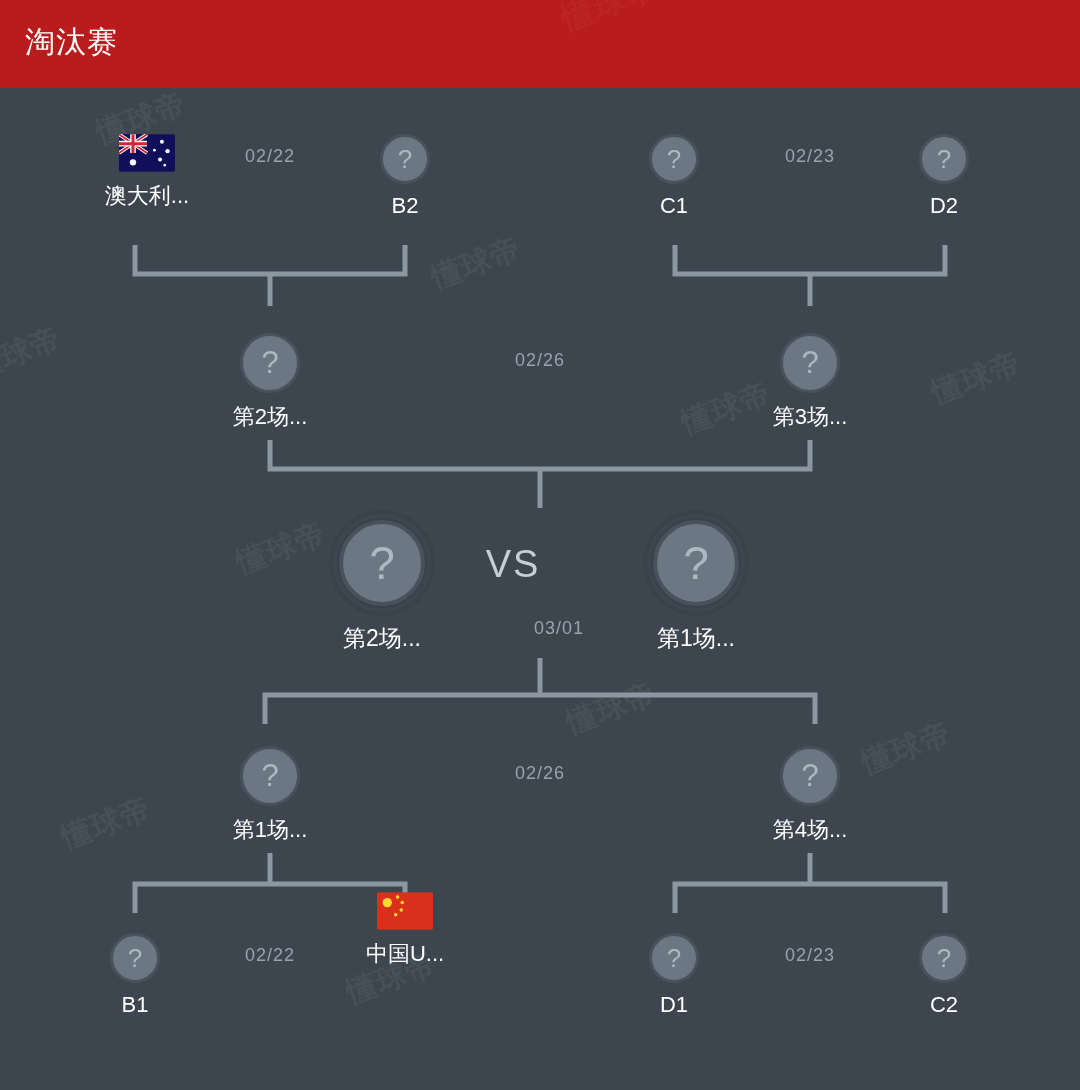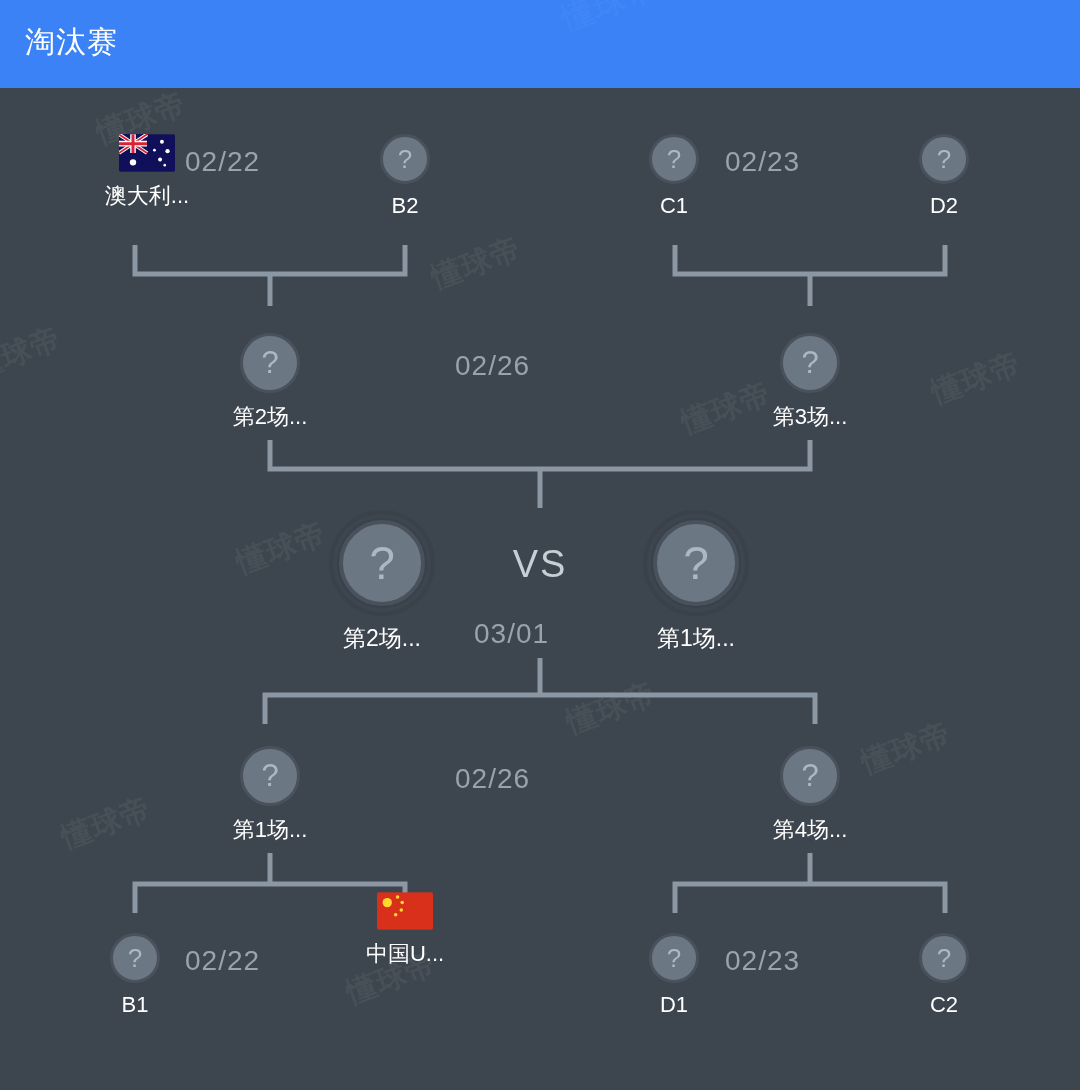--- a/index.html
+++ b/index.html
@@ -7,21 +7,21 @@
   body{
     width:1080px; height:1090px;
     font-family:"Liberation Sans","DejaVu Sans",sans-serif;
     overflow:hidden; position:relative;
     -webkit-font-smoothing:antialiased;
   }
 
   
   #header{
     position:absolute; left:0; top:0; width:1080px; height:88px;
-    background:#3b82f6;
+    background:#b91c1c;
   }
   #header-title{
     position:absolute; left:25px; top:22px;
     font-size:30px; color:#ffffff; letter-spacing:1px;
   }
   #header .wm{ position:absolute; }
 
   
   #stage{
     position:absolute; left:0; top:88px; width:1080px; height:1002px;
@@ -68,22 +68,22 @@
   }
   .flag svg{ display:block; width:100%; height:100%; }
   .slot-label{
     margin-top:9px;
     font-size:22px; color:#ffffff; white-space:nowrap;
   }
   .slot-label.big{ font-size:23px; }
 
   .date{
     position:absolute;
-    font-size:28px; color:#99a3ad; letter-spacing:1px;
-    text-align:left; white-space:nowrap;
+    font-size:18px; color:#99a3ad; letter-spacing:1px;
+    text-align:center; white-space:nowrap;
   }
   .vs{
     position:absolute;
     font-size:38px; color:#c7cfd6; letter-spacing:2px;
     text-align:center; white-space:nowrap;
   }
 
   
   .conn{ position:absolute; }
   .conn svg{ display:block; overflow:visible; }
@@ -179,21 +179,21 @@
       <path class="ln" d="M270,352 L270,381 L810,381 L810,352"></path>
       <path class="ln" d="M540,381 L540,420"></path>
     </svg>
   </div>
 
   <div class="slot" style="left:297px; top:432px;">
     <span class="badge lg">?</span>
     <span class="slot-label big" style="margin-top:17px;">第2场...</span>
   </div>
 
-  <div class="vs" style="left:455px; top:455px; width:170px;">VS</div>
+  <div class="vs" style="left:428px; top:455px; width:170px;">VS</div>
 
   <div class="date" style="left:474px; top:530px; width:170px;">03/01</div>
 
   <div class="slot" style="left:611px; top:432px;">
     <span class="badge lg">?</span>
     <span class="slot-label big" style="margin-top:17px;">第1场...</span>
   </div>
 
   <div class="conn" style="left:0; top:0;">
     <svg width="1080" height="1002">

